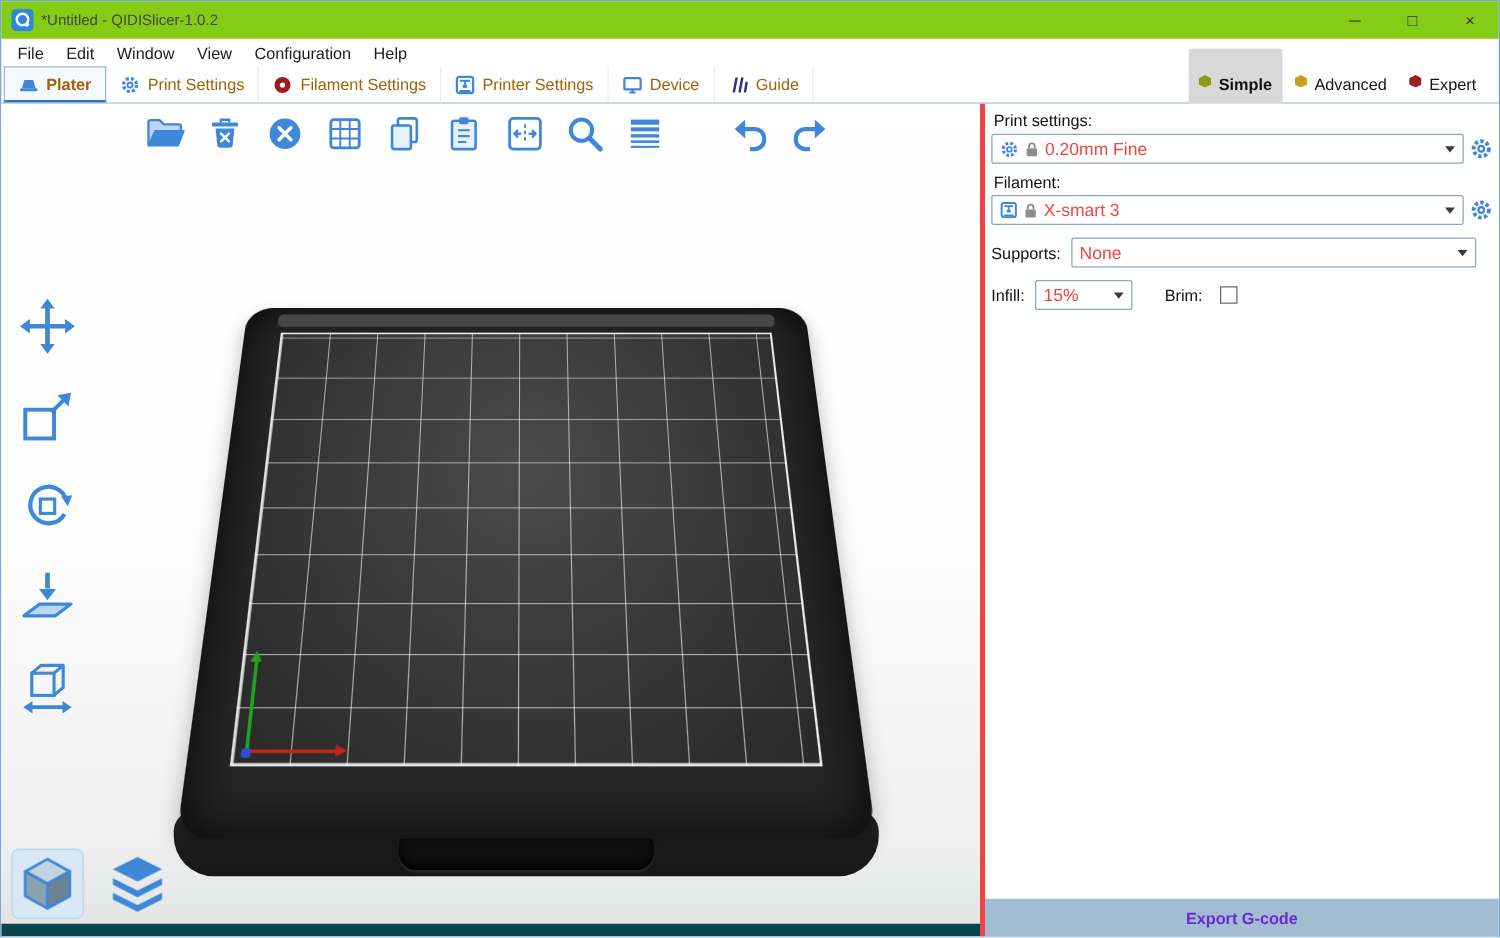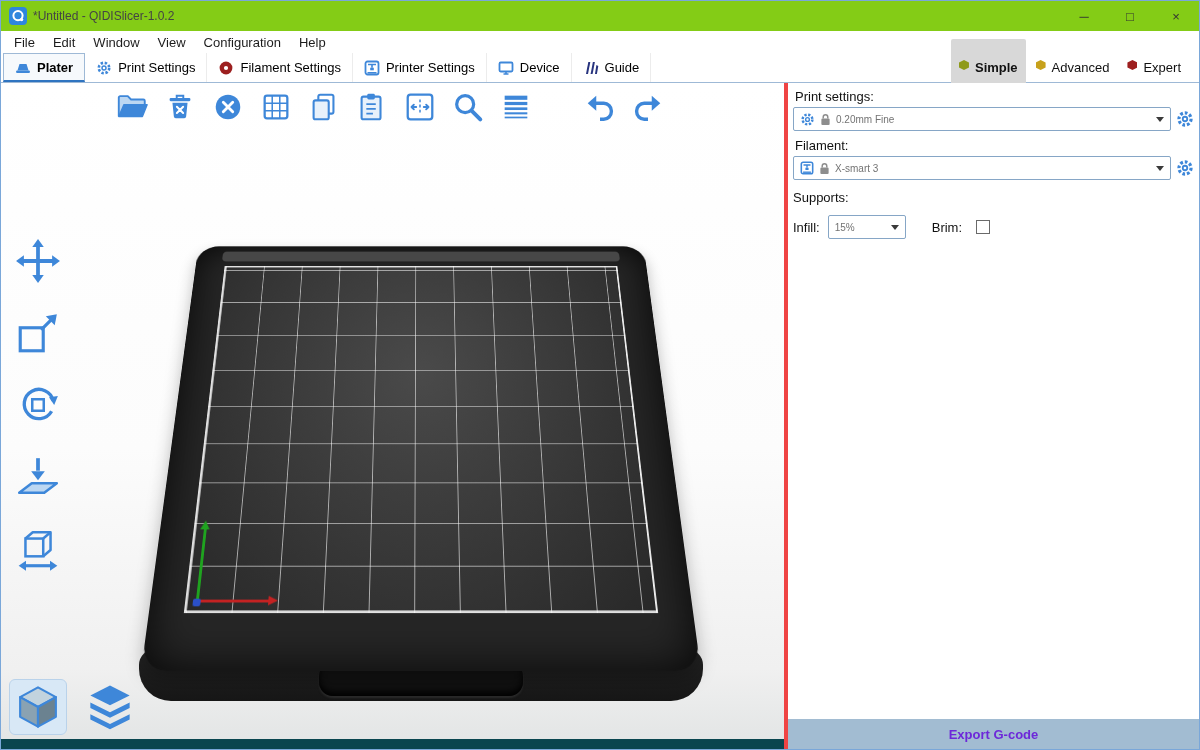--- a/index.html
+++ b/index.html
@@ -13,21 +13,21 @@
   .title-text { font-size:12px; color:#444; }
   .win-controls { margin-left:auto; display:flex; height:100%; }
   .win-btn { width:46px; height:100%; display:flex; align-items:center; justify-content:center; font-size:13px; color:#333; cursor:default; }
 
   
   .menubar { height:22px; display:flex; align-items:center; padding-left:4px; flex:0 0 auto; }
   .menu-item { font-size:13px; color:#1c1c1c; padding:2px 9px; }
 
   
   .tabbar { height:30px; display:flex; align-items:stretch; border-bottom:1px solid #9eb9d6; flex:0 0 auto; padding-left:2px; }
-  .tab { display:flex; align-items:center; gap:6px; padding:0 11px; font-size:13px; color:#000000; border-right:1px solid #ececec; }
+  .tab { display:flex; align-items:center; gap:6px; padding:0 11px; font-size:13px; color:#a16207; border-right:1px solid #ececec; }
   .tab.selected { font-weight:bold; border:1px solid #9eb9d6; border-bottom:2px solid #2f74c0; background:#f6f9fc; }
   .tab-icon { width:16px; height:16px; display:block; }
   .modes { margin-left:auto; display:flex; align-items:center; gap:2px; padding-right:10px; }
   .mode { display:flex; gap:6px; font-size:13px; color:#111; padding:21px 8px; border-radius:2px; }
   .mode.selected { background:#d8d8d8; font-weight:bold; }
   .mode-dot { width:10px; height:10px; clip-path:polygon(50% 0,100% 25%,100% 75%,50% 100%,0 75%,0 25%); }
 
   
   .main { flex:1; display:flex; min-height:0; }
 
@@ -77,21 +77,21 @@
   .axis-z { position:absolute; left:3px; bottom:2px; width:8px; height:8px; background:#2b50c8; border-radius:2px; }
 
   
   .sidebar { width:415px; flex:0 0 auto; background:#fff; border-left:4px solid #ef4444;
     display:flex; flex-direction:column; }
   .side-content { padding:3px 4px 0 5px; }
   .side-label { font-size:13px; color:#111; margin:3px 0 3px 2px; }
   .combo-row { display:flex; align-items:center; margin-bottom:7px; }
   .combo { flex:1; height:24px; border:1px solid #86a6c6; border-radius:2px; background:#fff;
     display:flex; align-items:center; gap:5px; padding:0 6px; min-width:0; }
-  .combo-text { font-size:10px; color:#737373; white-space:nowrap; overflow:hidden; }
+  .combo-text { font-size:14px; color:#ef4444; white-space:nowrap; overflow:hidden; }
   .combo-arrow { margin-left:auto; width:0; height:0; border-left:4px solid transparent; border-right:4px solid transparent; border-top:5px solid #3a3a3a; }
   .gear-btn { width:20px; height:20px; margin-left:4px; flex:0 0 auto; display:flex; align-items:center; justify-content:center; }
   .gear-btn svg { width:18px; height:18px; }
   .ci { display:flex; align-items:center; flex:0 0 auto; }
   .swatch { width:14px; height:13px; border:1px solid #555; border-radius:2px; flex:0 0 auto; }
   .inline-row { display:flex; align-items:center; margin-top:10px; }
   .inline-label { font-size:13px; color:#111; margin-right:8px; }
   .supports-combo { margin-left:0; margin-right:14px; }
   .infill-combo { flex:0 0 78px; }
   .brim-label { margin-left:26px; }
@@ -401,20 +401,24 @@
           <span class="gear-btn">
             <svg viewBox="0 0 16 16">
                 <circle cx="8" cy="8" r="5.4" fill="none" stroke="#3e87d9" stroke-width="2.8" stroke-dasharray="2.4 1.7"></circle>
                 <circle cx="8" cy="8" r="2" fill="none" stroke="#3e87d9" stroke-width="1.6"></circle>
               </svg>
           </span>
         </div>
 
         <div class="inline-row">
           <span class="inline-label">Supports:</span>
+          <div class="combo supports-combo" style="flex:1">
+            <span class="combo-text">None</span>
+            <span class="combo-arrow"></span>
+          </div>
         </div>
 
         <div class="inline-row">
           <span class="inline-label">Infill:</span>
           <div class="combo infill-combo">
             <span class="combo-text">15%</span>
             <span class="combo-arrow"></span>
           </div>
           <span class="inline-label brim-label">Brim:</span>
           <span class="checkbox"></span>

